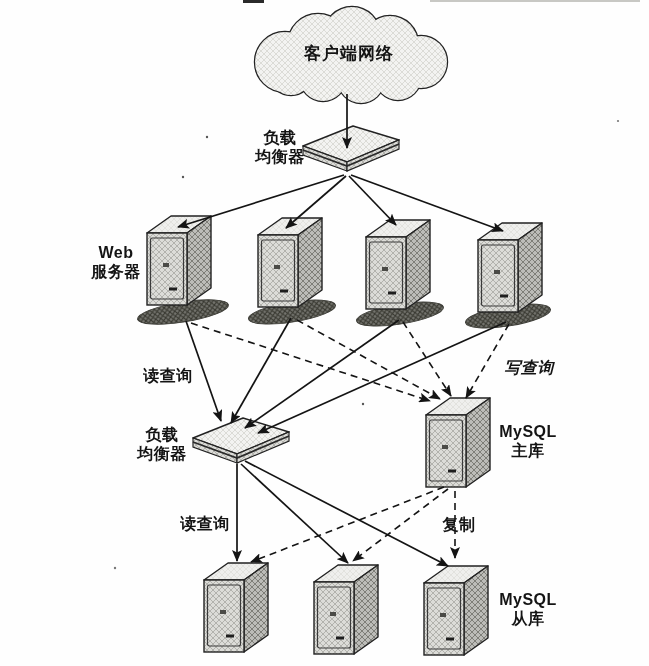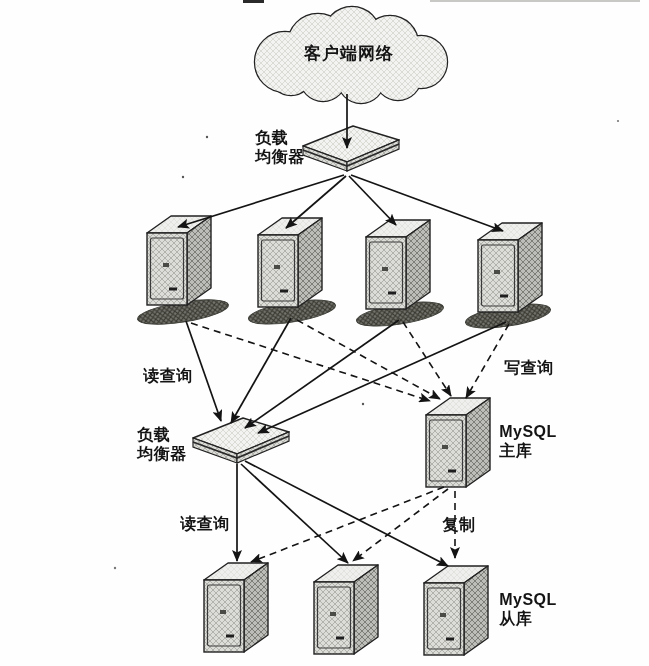--- a/index.html
+++ b/index.html
@@ -3,21 +3,21 @@
 <meta charset="utf-8">
 <style>
   html,body{margin:0;padding:0;background:#fff;}
   .stage{
     position:relative;width:649px;height:666px;background:#fefefe;overflow:hidden;
     font-family:"Liberation Sans","DejaVu Sans",sans-serif;
   }
   .stage svg{position:absolute;left:0;top:0;}
   .lbl{
     position:absolute;transform:translate(-50%,-50%);
-    white-space:pre-line;
+    white-space:pre-line;text-align:center;
     font-weight:bold;font-size:16px;line-height:1.2;color:#141414;
     letter-spacing:0.5px;
   }
   .lbl.big{font-size:17px;letter-spacing:1px;}
 </style>
 </head>
 <body>
 
 <div class="stage">
 
@@ -141,22 +141,24 @@
     <line x1="509" y1="324" x2="466" y2="398" marker-end="url(#ah)"></line>
     <line x1="444" y1="487" x2="251" y2="562" marker-end="url(#ah)"></line>
     <line x1="448" y1="489" x2="353" y2="561" marker-end="url(#ah)"></line>
     <line x1="455" y1="491" x2="455" y2="558" marker-end="url(#ah)"></line>
   </g>
 </svg>
 
 <div class="lbl big" style="left:349px;top:54px;">客户端网络</div>
 <div class="lbl" style="left:280px;top:147px;">负载
 均衡器</div>
+<div class="lbl" style="left:116px;top:262px;">Web
+服务器</div>
 <div class="lbl" style="left:168px;top:376px;">读查询</div>
-<div class="lbl" style="left:529px;top:368px;">写查询</div>
+<div class="lbl" style="left:529px;top:368px;font-style:italic;">写查询</div>
 <div class="lbl" style="left:162px;top:444px;">负载
 均衡器</div>
 <div class="lbl" style="left:528px;top:441px;">MySQL
 主库</div>
 <div class="lbl" style="left:205px;top:524px;">读查询</div>
 <div class="lbl" style="left:459px;top:525px;">复制</div>
 <div class="lbl" style="left:528px;top:609px;">MySQL
 从库</div>
 
 </div>

